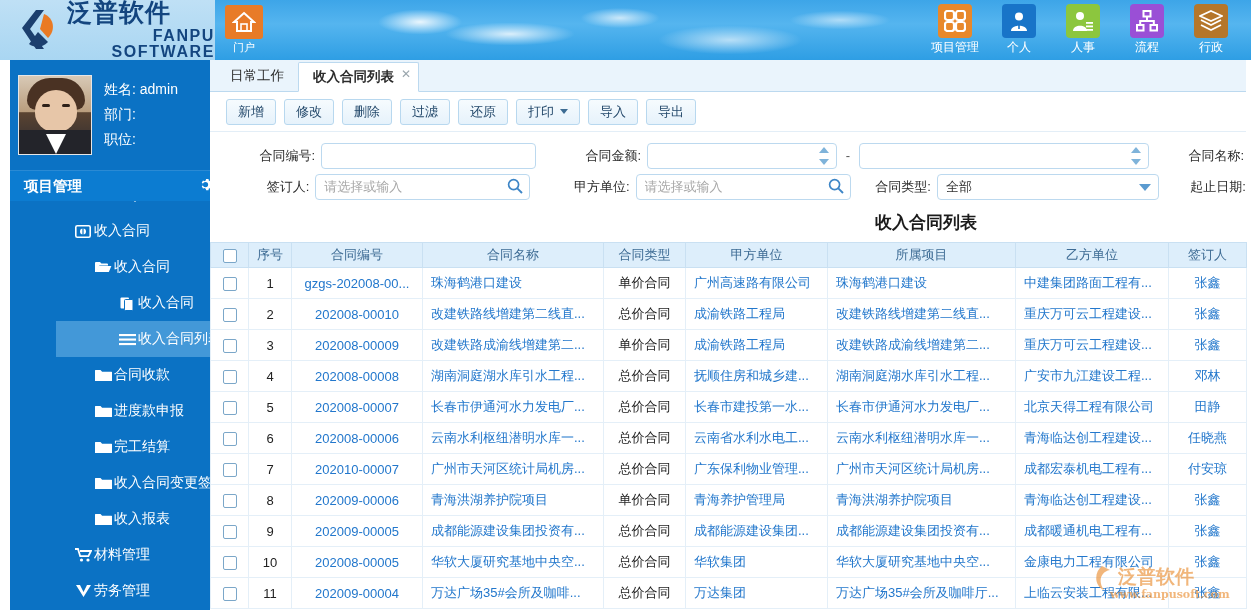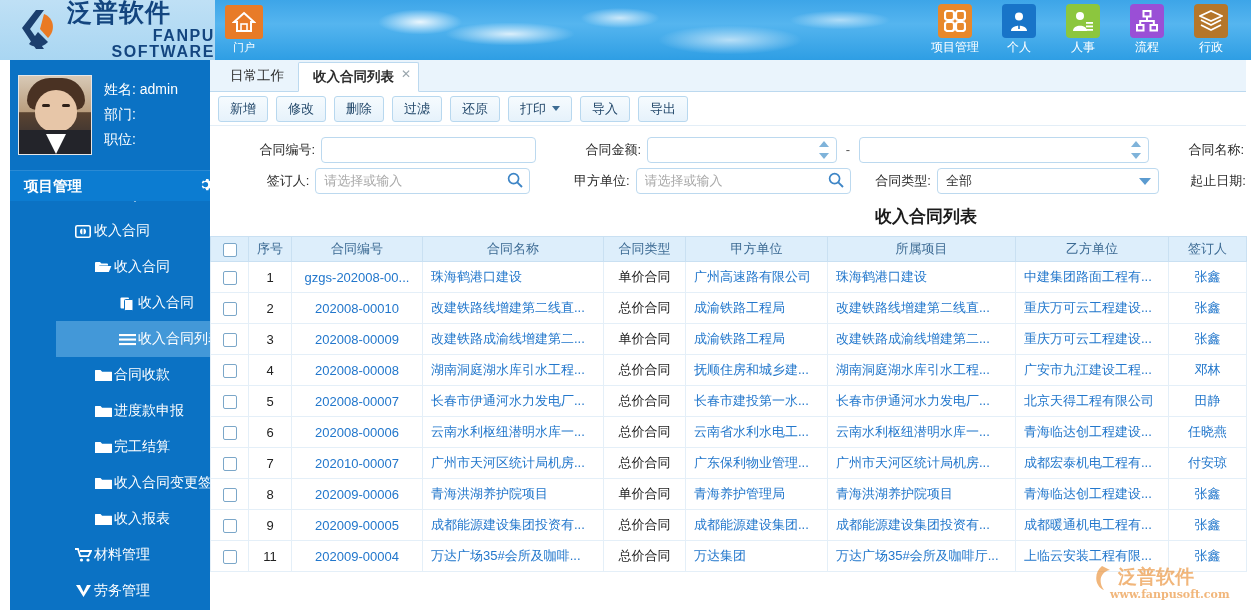--- a/index.html
+++ b/index.html
@@ -143,21 +143,21 @@
     color: #2b2b2b; cursor: pointer; position: relative;
   }
   .tab.active {
     background: #fff; border: 1px solid #bcd9ef; border-bottom: 1px solid #fff;
     font-weight: bold; border-radius: 2px 2px 0 0; margin-bottom: -1px; padding-right: 24px;
   }
   .tab .tclose {
     position: absolute; right: 7px; top: 4px; color: #9aa6ad; font-size: 12px;
   }
   .toolbar {
-    height: 34px; display: flex; align-items: center; padding-left: 8px; gap: 8px;
+    height: 40px; display: flex; align-items: center; padding-left: 16px; gap: 8px;
     border-bottom: 1px solid #e3eef7; background: #fff;
   }
   .tbtn {
     height: 26px; min-width: 50px; padding: 0 11px; border: 1px solid #b8d8ef;
     border-radius: 3px; background: linear-gradient(to bottom,#f6fbfe 0%, #e6f2fb 100%);
     color: #24496b; font-size: 13px; display: flex; align-items: center; justify-content: center;
     cursor: pointer; gap: 6px;
   }
   .caret-dn {
     width: 0; height: 0; border-left: 4px solid transparent; border-right: 4px solid transparent;
@@ -680,20 +680,31 @@
           <td class="c">202009-00005</td>
           <td>成都能源建设集团投资有...</td>
           <td class="dark">总价合同</td>
           <td>成都能源建设集团...</td>
           <td>成都能源建设集团投资有...</td>
           <td>成都暖通机电工程有...</td>
           <td class="c">张鑫</td>
         </tr>
         <tr>
           <td class="c"><span class="cbx"></span></td>
+          <td class="num">10</td>
+          <td class="c">202008-00005</td>
+          <td>华软大厦研究基地中央空...</td>
+          <td class="dark">总价合同</td>
+          <td>华软集团</td>
+          <td>华软大厦研究基地中央空...</td>
+          <td>金康电力工程有限公司</td>
+          <td class="c">张鑫</td>
+        </tr>
+        <tr>
+          <td class="c"><span class="cbx"></span></td>
           <td class="num">11</td>
           <td class="c">202009-00004</td>
           <td>万达广场35#会所及咖啡...</td>
           <td class="dark">总价合同</td>
           <td>万达集团</td>
           <td>万达广场35#会所及咖啡厅...</td>
           <td>上临云安装工程有限...</td>
           <td class="c">张鑫</td>
         </tr>
       </tbody>

